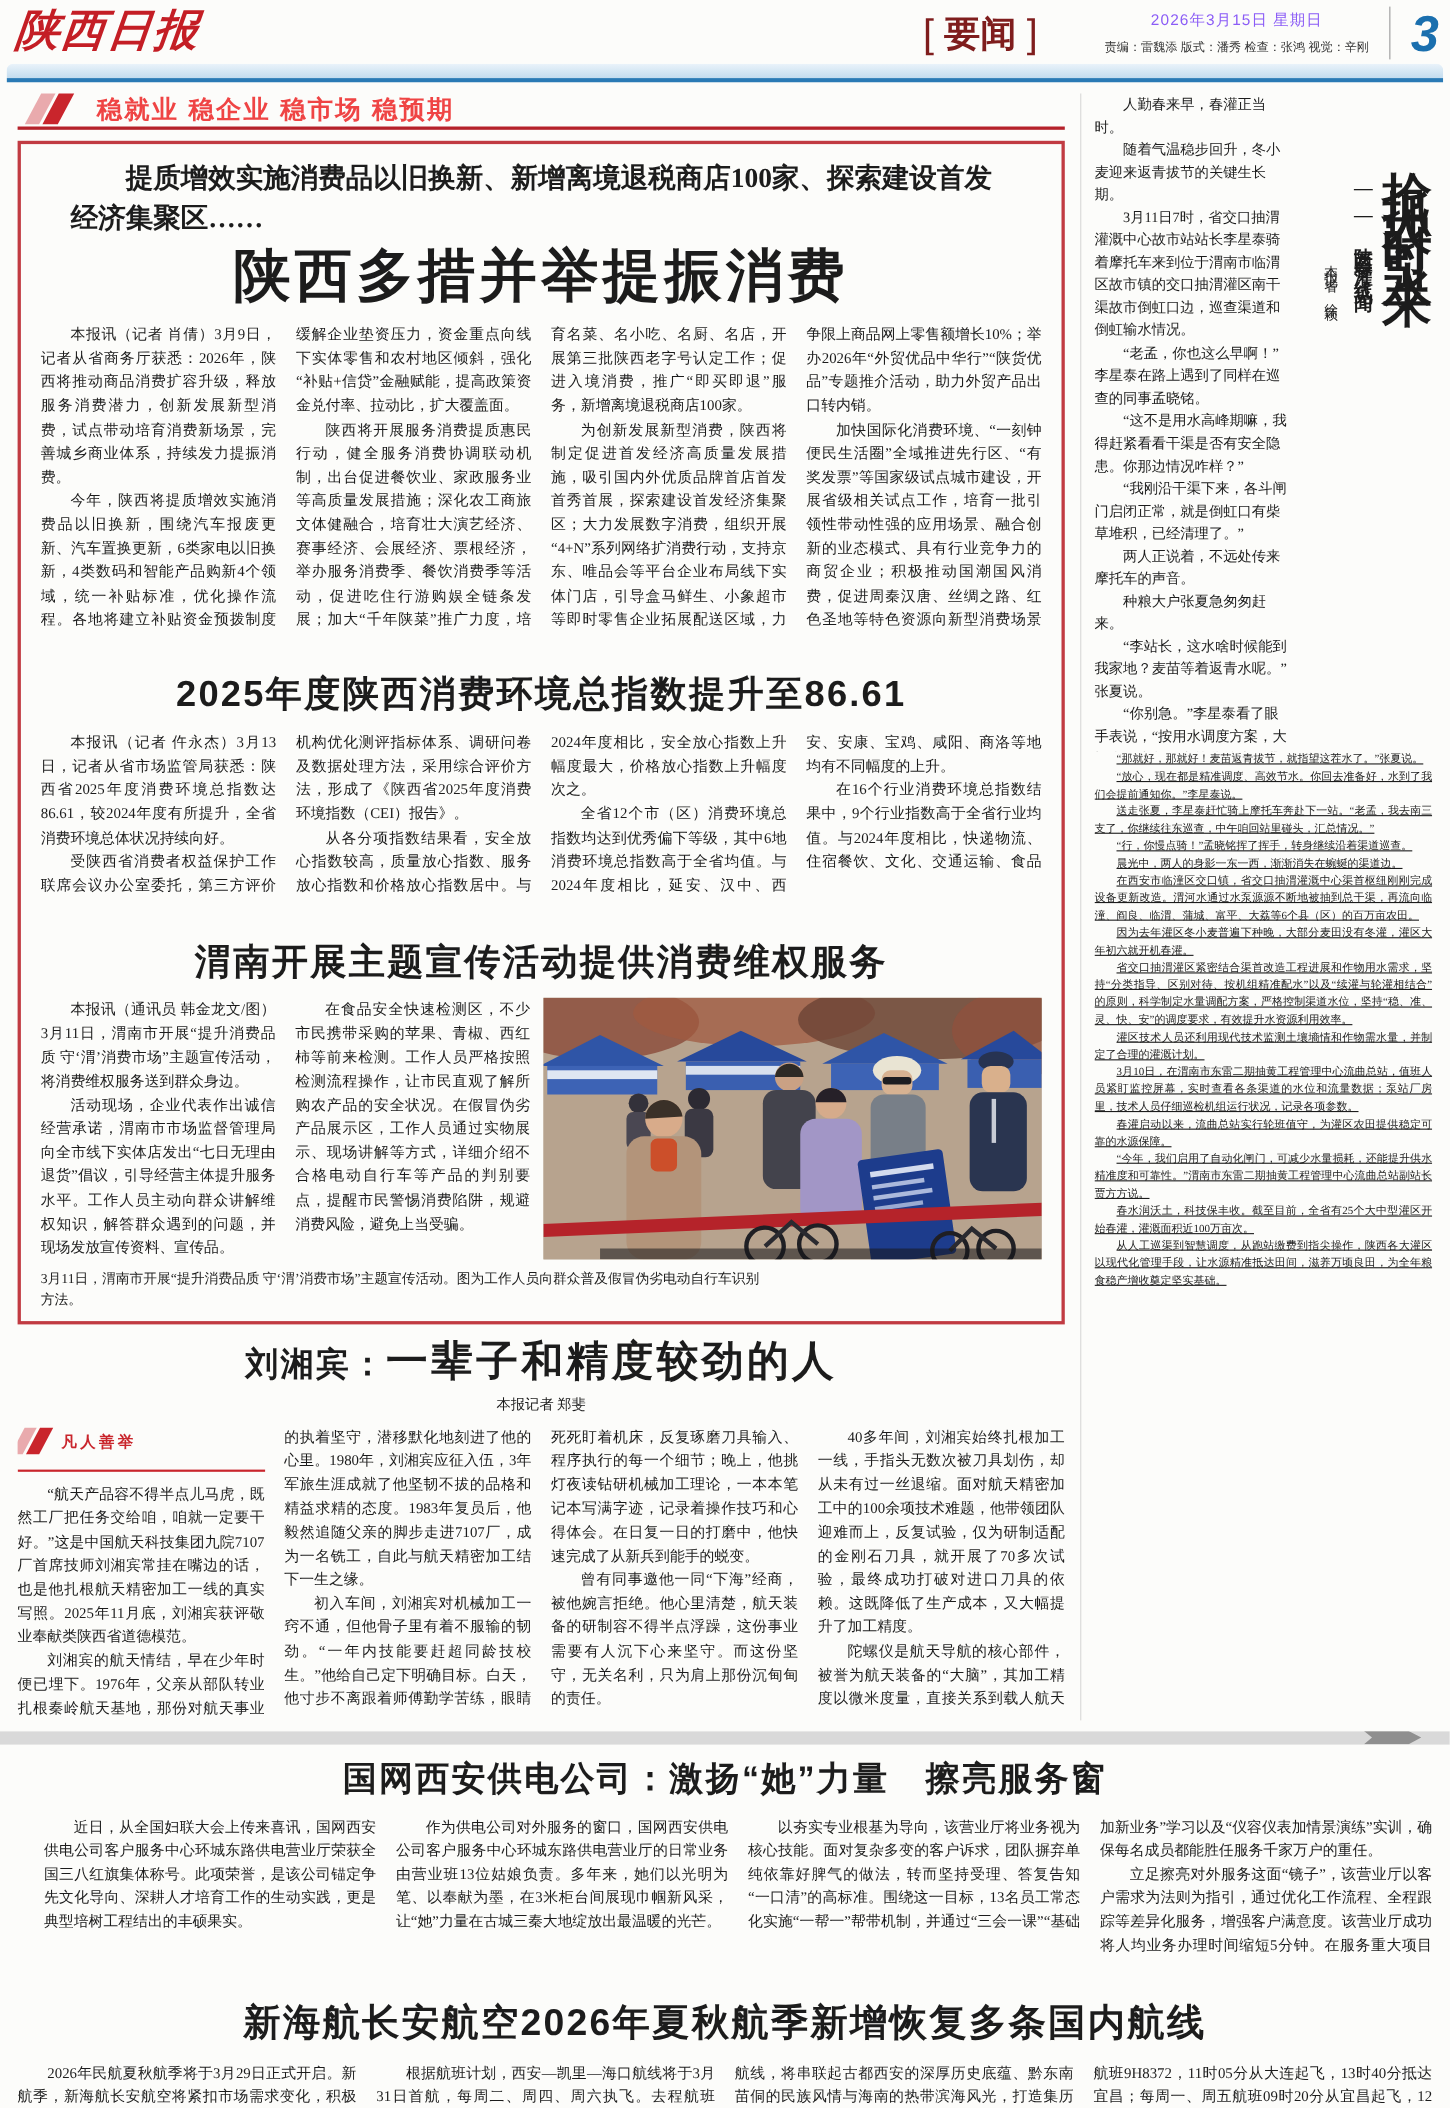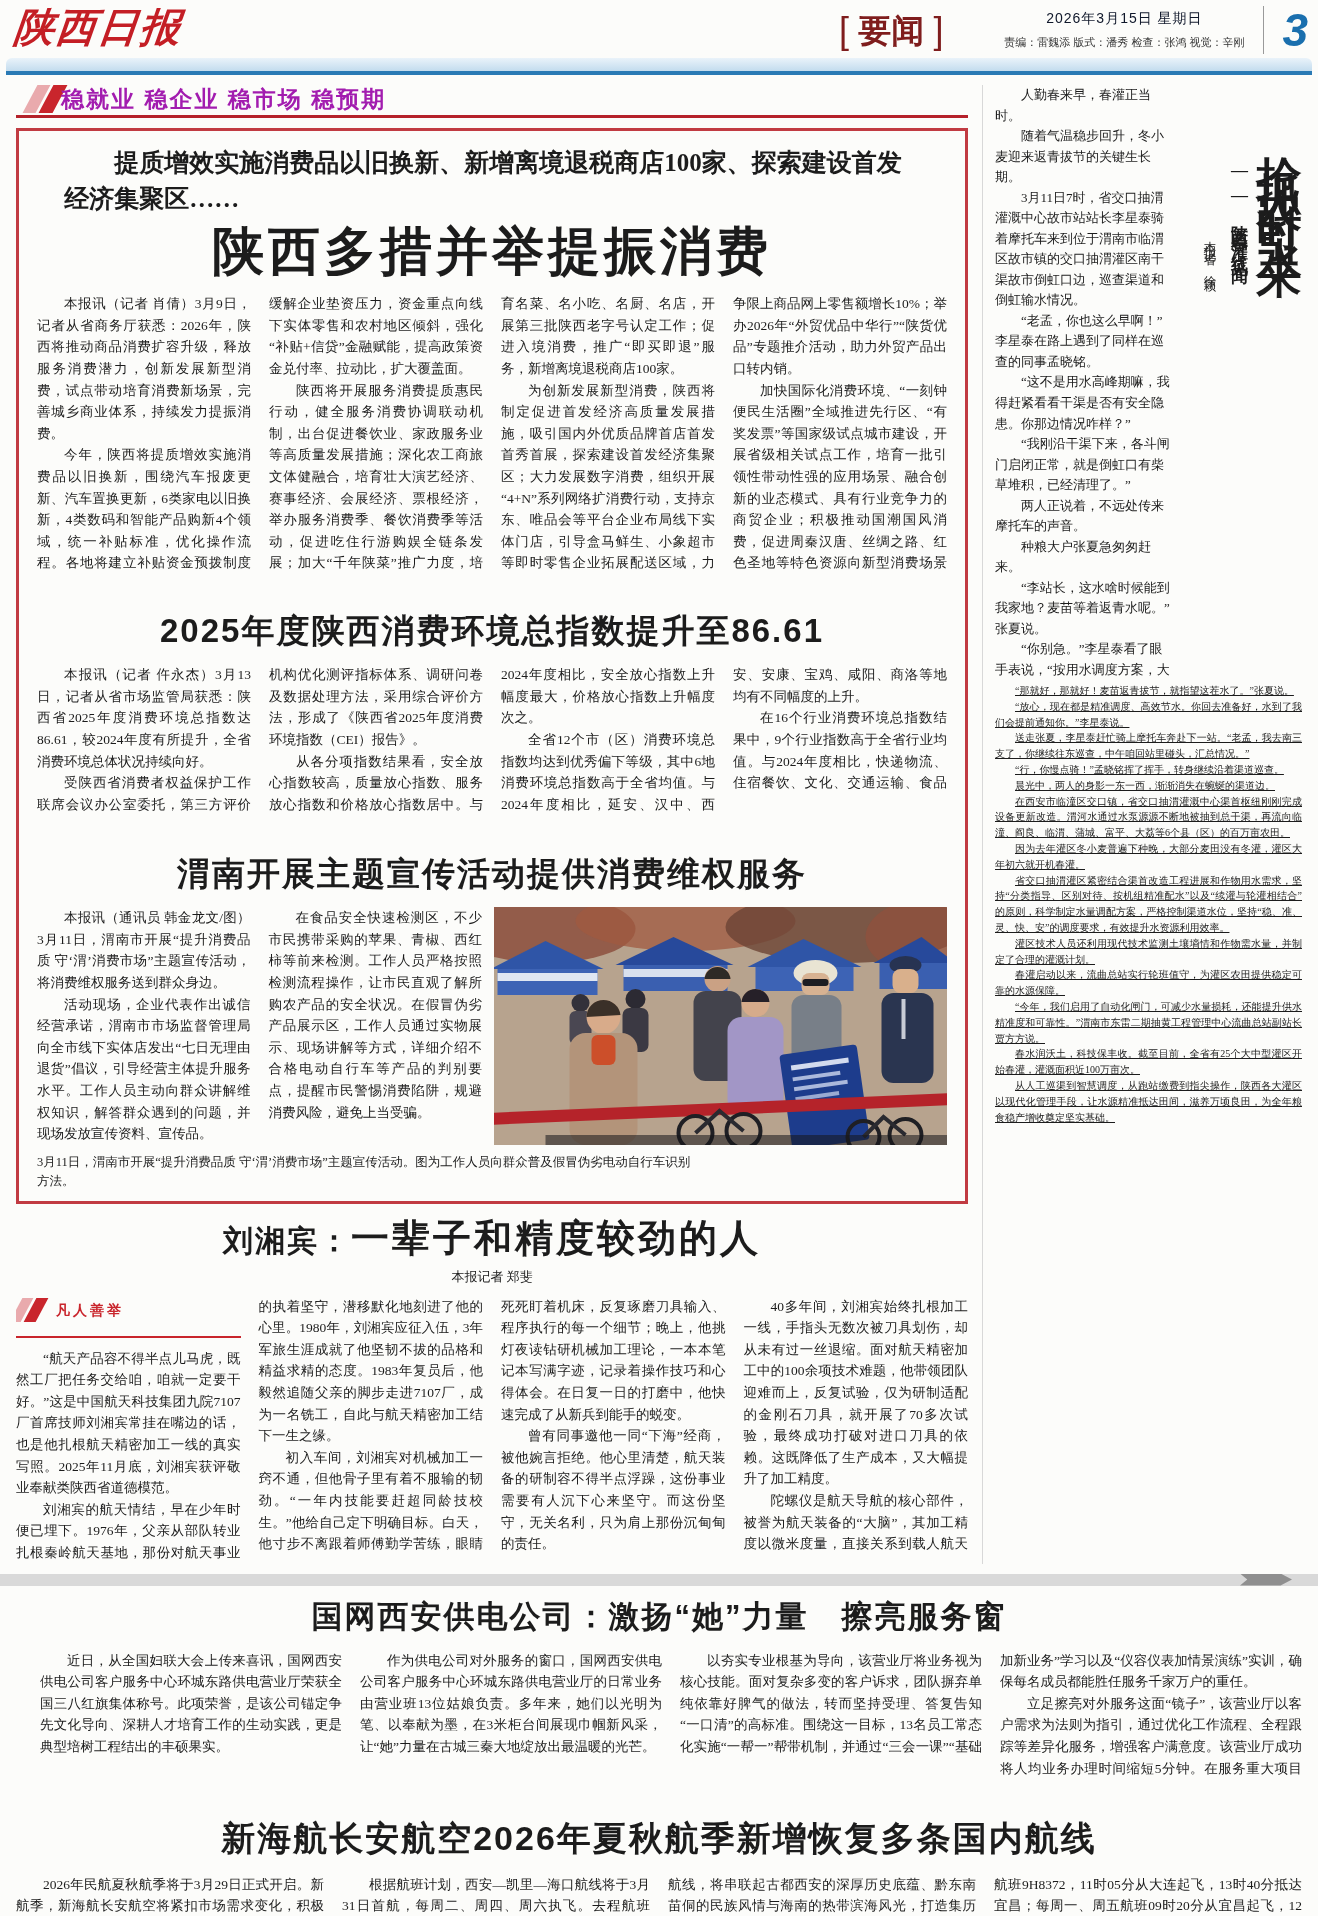--- a/index.html
+++ b/index.html
@@ -8,36 +8,36 @@
     font-family:"Liberation Serif","DejaVu Serif",serif;
   }
   .hds{font-family:"Liberation Sans","DejaVu Sans",sans-serif;}
   
   .masthead-row{display:flex;align-items:flex-start;height:56px;padding:4px 10px 0 14px;box-sizing:border-box;}
   .paper-logo{font-size:40px;font-weight:bold;color:#c41e25;line-height:48px;letter-spacing:2px;
     font-style:italic;transform:skewX(-6deg);white-space:nowrap;}
   .section-mark{margin-left:auto;margin-right:56px;font-size:33px;font-weight:bold;color:#7f1d1d;line-height:52px;white-space:nowrap;}
   .section-mark .brk{font-weight:normal;font-size:36px;position:relative;top:1px;}
   .dateblock{width:250px;text-align:center;padding-top:6px;}
-  .dateline{font-size:14px;color:#0f172a;letter-spacing:1px;}
+  .dateline{font-size:14px;color:#8b5cf6;letter-spacing:1px;}
   .editors{font-size:11px;color:#333;margin-top:7px;white-space:nowrap;}
   .pageno-wrap{display:flex;align-items:center;margin-left:14px;border-left:1px solid #9a9a9a;height:48px;padding-left:18px;margin-top:2px;}
   .pageno{font-size:46px;color:#1a6fae;font-weight:bold;font-style:italic;line-height:46px;}
   .blue-bar{height:13px;margin:2px 6px 0 6px;border-radius:6px 6px 0 0;
     background:linear-gradient(#eaf3fa,#c3dcee);border-bottom:4px solid #2a7ab5;}
   
   .content{display:flex;gap:14px;padding:10px 16px 0 16px;box-sizing:border-box;}
   .left-region{width:952px;flex:0 0 auto;}
   .right-region{flex:1 1 auto;min-width:0;}
   
   .slogan{position:relative;height:30px;border-bottom:3px solid #b5212a;margin-bottom:10px;}
   .slash{position:absolute;top:0;height:28px;transform:skewX(-28deg);}
   .slash.s1{left:14px;width:13px;background:#e9aaad;}
   .slash.s2{left:30px;width:14px;background:#c9252c;}
-  .slogan-text{position:absolute;left:45px;top:0;font-size:23px;font-weight:900;color:#a21caf;letter-spacing:2px;line-height:28px;}
+  .slogan-text{position:absolute;left:72px;top:0;font-size:23px;font-weight:900;color:#ef4444;letter-spacing:2px;line-height:28px;}
   
   .lead-box{border:3px solid #c13b42;padding:12px 18px 10px 18px;box-sizing:border-box;}
   .kicker{font-size:25px;font-weight:700;line-height:1.45;margin:2px auto 4px auto;width:94%;text-indent:2em;}
   .lead-headline{text-align:center;font-size:52px;font-weight:900;letter-spacing:4px;margin:2px 0 12px 0;line-height:1.15;}
   .colbody{column-gap:18px;column-fill:auto;text-align:justify;overflow:hidden;}
   .para{margin:0;text-indent:2em;font-size:13.5px;line-height:1.6;}
   .a1-body{columns:4;height:300px;margin-bottom:10px;}
   .sub-headline{text-align:center;font-size:33px;font-weight:900;letter-spacing:2px;margin:16px 0 10px 0;}
   .a2-body{columns:4;height:172px;margin-bottom:8px;}
   .a3-row{display:flex;gap:12px;margin-top:8px;}
@@ -249,20 +249,21 @@
     <div class="sc-rest">
         <p class="para">“那就好，那就好！麦苗返青拔节，就指望这茬水了。”张夏说。</p>
         <p class="para">“放心，现在都是精准调度、高效节水。你回去准备好，水到了我们会提前通知你。”李星泰说。</p>
         <p class="para">送走张夏，李星泰赶忙骑上摩托车奔赴下一站。“老孟，我去南三支了，你继续往东巡查，中午咱回站里碰头，汇总情况。”</p>
         <p class="para">“行，你慢点骑！”孟晓铭挥了挥手，转身继续沿着渠道巡查。</p>
         <p class="para">晨光中，两人的身影一东一西，渐渐消失在蜿蜒的渠道边。</p>
         <p class="para">在西安市临潼区交口镇，省交口抽渭灌溉中心渠首枢纽刚刚完成设备更新改造。渭河水通过水泵源源不断地被抽到总干渠，再流向临潼、阎良、临渭、蒲城、富平、大荔等6个县（区）的百万亩农田。</p>
         <p class="para">因为去年灌区冬小麦普遍下种晚，大部分麦田没有冬灌，灌区大年初六就开机春灌。</p>
         <p class="para">省交口抽渭灌区紧密结合渠首改造工程进展和作物用水需求，坚持“分类指导、区别对待、按机组精准配水”以及“续灌与轮灌相结合”的原则，科学制定水量调配方案，严格控制渠道水位，坚持“稳、准、灵、快、安”的调度要求，有效提升水资源利用效率。</p>
         <p class="para">灌区技术人员还利用现代技术监测土壤墒情和作物需水量，并制定了合理的灌溉计划。</p>
+        <p class="para">3月10日，在渭南市东雷二期抽黄工程管理中心流曲总站，值班人员紧盯监控屏幕，实时查看各条渠道的水位和流量数据；泵站厂房里，技术人员仔细巡检机组运行状况，记录各项参数。</p>
         <p class="para">春灌启动以来，流曲总站实行轮班值守，为灌区农田提供稳定可靠的水源保障。</p>
         <p class="para">“今年，我们启用了自动化闸门，可减少水量损耗，还能提升供水精准度和可靠性。”渭南市东雷二期抽黄工程管理中心流曲总站副站长贾方方说。</p>
         <p class="para">春水润沃土，科技保丰收。截至目前，全省有25个大中型灌区开始春灌，灌溉面积近100万亩次。</p>
         <p class="para">从人工巡渠到智慧调度，从跑站缴费到指尖操作，陕西各大灌区以现代化管理手段，让水源精准抵达田间，滋养万顷良田，为全年粮食稳产增收奠定坚实基础。</p>
       </div>
   </div>
 </div>
 
 <div class="divider">
   <span class="jump-arrow"></span>

